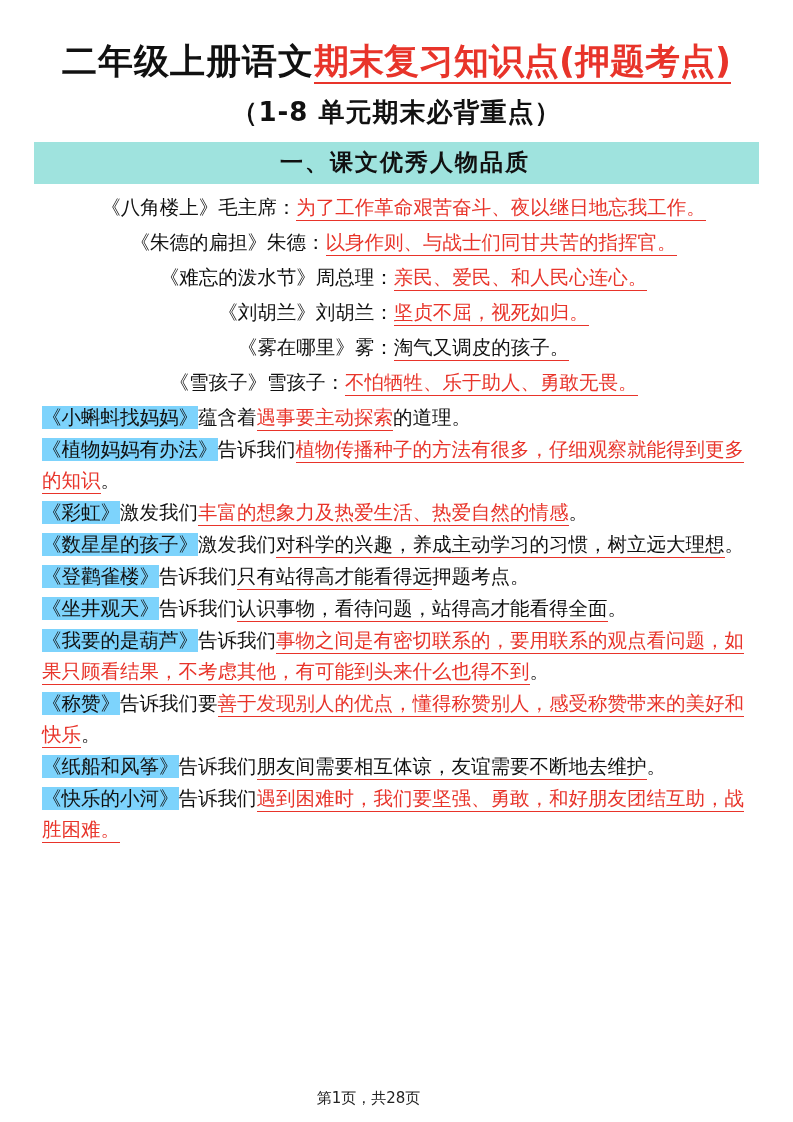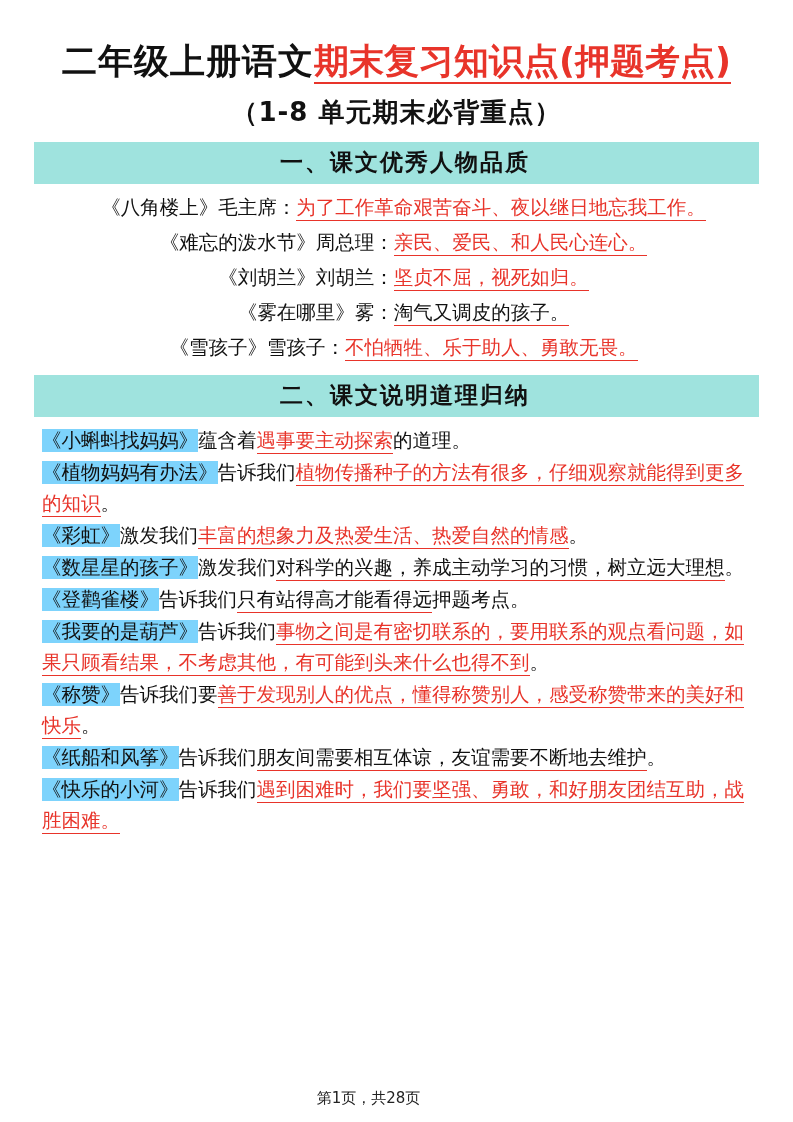--- a/index.html
+++ b/index.html
@@ -129,34 +129,36 @@
 
   <div class="subtitle">（1-8 单元期末必背重点）</div>
 
   <div class="band">一、课文优秀人物品质</div>
 
   <div class="sec1">
     <div class="line">
       <span class="blk">《八角楼上》毛主席：</span><span class="u-red">为了工作革命艰苦奋斗、夜以继日地忘我工作。</span>
     </div>
     <div class="line">
+      <span class="blk">《朱德的扁担》朱德：</span><span class="u-red">以身作则、与战士们同甘共苦的指挥官。</span>
+    </div>
+    <div class="line">
       <span class="blk">《难忘的泼水节》周总理：</span><span class="u-red">亲民、爱民、和人民心连心。</span>
     </div>
     <div class="line">
       <span class="blk">《刘胡兰》刘胡兰：</span><span class="u-red">坚贞不屈，视死如归。</span>
     </div>
     <div class="line">
       <span class="blk">《雾在哪里》雾：</span><span class="u-black">淘气又调皮的孩子。</span>
     </div>
     <div class="line">
       <span class="blk">《雪孩子》雪孩子：</span><span class="u-red">不怕牺牲、乐于助人、勇敢无畏。</span>
     </div>
   </div>
 
-  <div class="band second">二、课文说明道理归纳</div>
 
   <div class="sec2">
 
     <div class="line">
       <span class="hl blk">《小蝌蚪找妈妈》</span><span class="blk">蕴含着</span><span class="u-red">遇事要主动探索</span><span class="blk">的道理。</span>
     </div>
 
     <div class="line">
       <span class="hl blk">《植物妈妈有办法》</span><span class="blk">告诉我们</span><span class="u-red">植物传播种子的方法有很多，仔细观察就能得到更多的知识</span><span class="blk">。</span>
     </div>
@@ -166,20 +168,23 @@
     </div>
 
     <div class="line">
       <span class="hl blk">《数星星的孩子》</span><span class="blk">激发我们</span><span class="u-black">对科学的兴趣，养成主动学习的习惯，树立远大理想</span><span class="blk">。</span>
     </div>
 
     <div class="line">
       <span class="hl blk">《登鹳雀楼》</span><span class="blk">告诉我们</span><span class="u-black">只有站得高才能看得远</span><span class="blk">押题考点。</span>
     </div>
 
+    <div class="line">
+      <span class="hl blk">《坐井观天》</span><span class="blk">告诉我们</span><span class="u-black">认识事物，看待问题，站得高才能看得全面</span><span class="blk">。</span>
+    </div>
 
     <div class="line">
       <span class="hl blk">《我要的是葫芦》</span><span class="blk">告诉我们</span><span class="u-red">事物之间是有密切联系的，要用联系的观点看问题，如果只顾看结果，不考虑其他，有可能到头来什么也得不到</span><span class="blk">。</span>
     </div>
 
     <div class="line">
       <span class="hl blk">《称赞》</span><span class="blk">告诉我们要</span><span class="u-red">善于发现别人的优点，懂得称赞别人，感受称赞带来的美好和快乐</span><span class="blk">。</span>
     </div>
 
     <div class="line">

